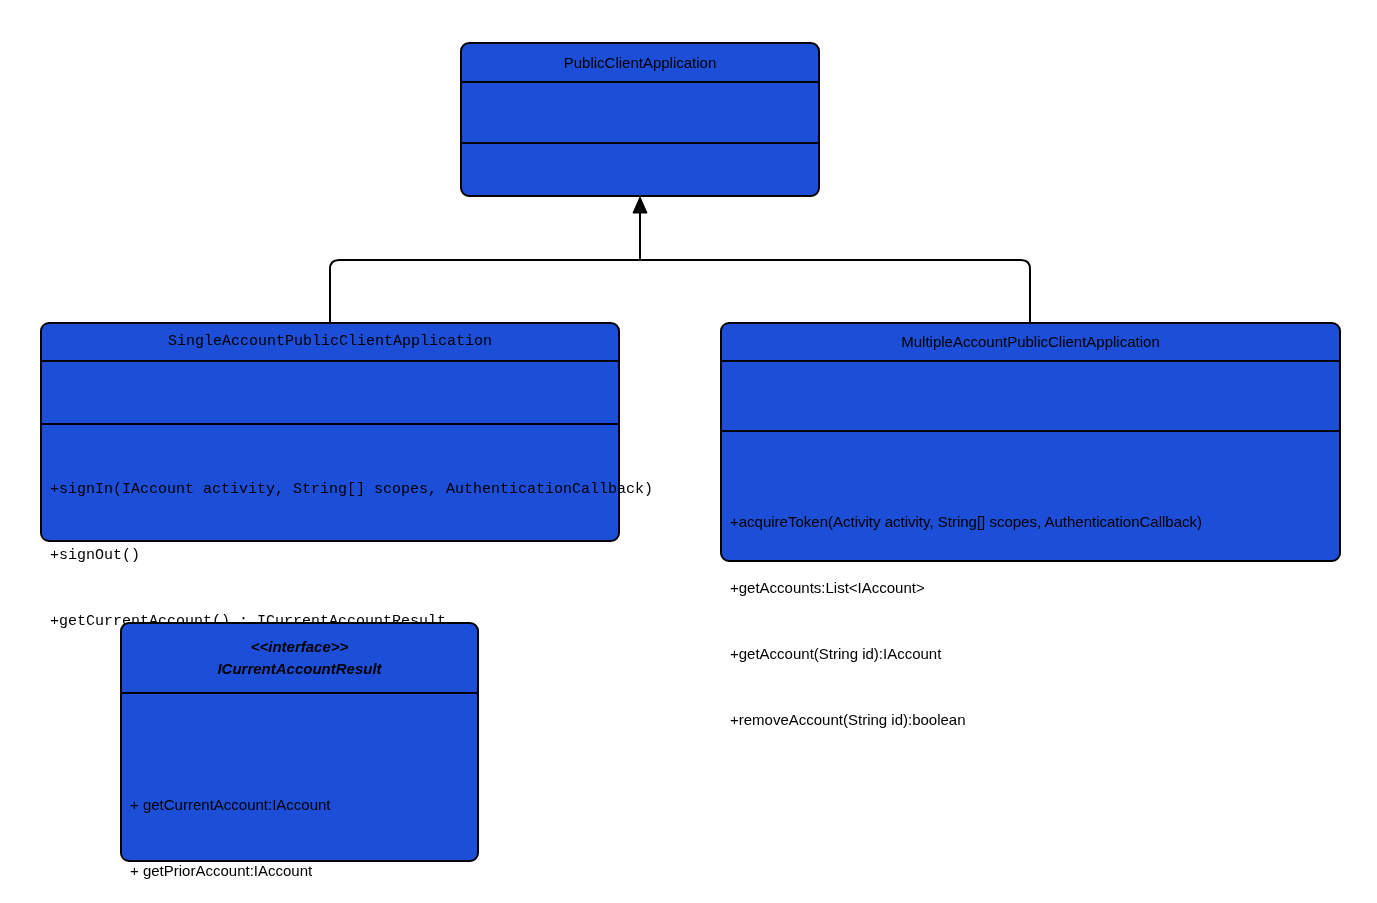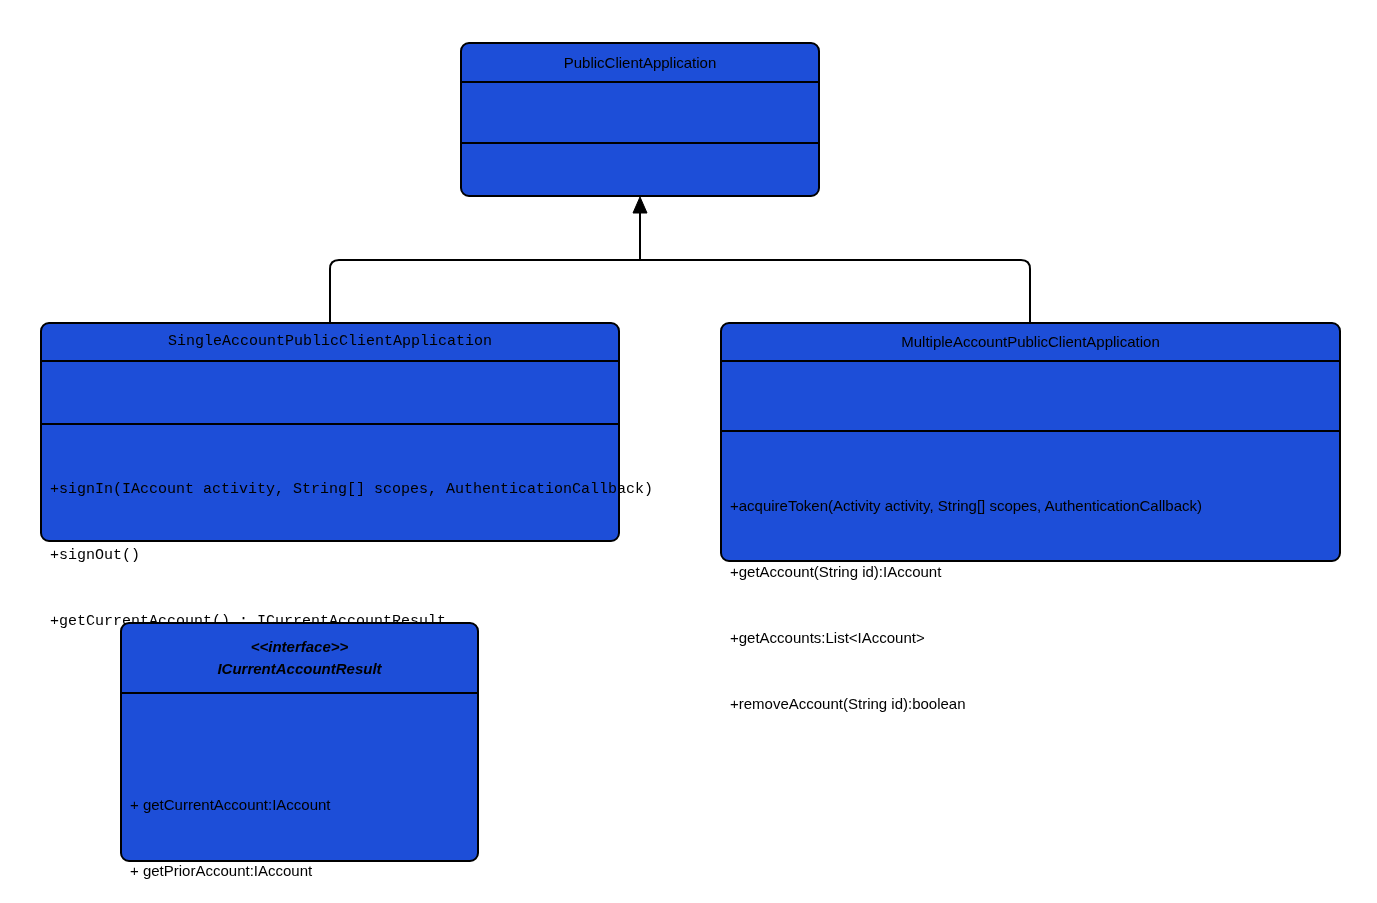--- a/index.html
+++ b/index.html
@@ -60,21 +60,21 @@
   
   .box-single        { left: 40px;  top: 322px; width: 580px; height: 220px; font-family: Liberation Mono, monospace; }
   .box-single .uml-title   { height: 36px; }
   .box-single .comp-fields { height: 63px; }
   .box-single .comp-methods{ flex: 1 1 auto; padding-top: 10px; }
 
   
   .box-multiple      { left: 720px; top: 322px; width: 621px; height: 240px; }
   .box-multiple .uml-title   { height: 36px; }
   .box-multiple .comp-fields { height: 70px; }
-  .box-multiple .comp-methods{ flex: 1 1 auto; padding-top: 19px; }
+  .box-multiple .comp-methods{ flex: 1 1 auto; padding-top: 35px; }
 
   
   .box-interface     { left: 120px; top: 622px; width: 359px; height: 240px; }
   .box-interface .uml-title   { height: 68px; font-style: italic; }
   .box-interface .comp-methods{ flex: 1 1 auto; padding-top: 56px; }
 </style>
 </head>
 <body>
 
 <div class="canvas">
@@ -105,22 +105,22 @@
     </div>
   </div>
 
   <div class="uml-box box-multiple">
     <div class="uml-title">
       <span>MultipleAccountPublicClientApplication</span>
     </div>
     <div class="uml-compartment comp-fields"></div>
     <div class="uml-compartment comp-methods uml-methods">
       <div>+acquireToken(Activity activity, String[] scopes, AuthenticationCallback)</div>
+      <div>+getAccounts:List&lt;IAccount&gt;</div>
       <div>+getAccount(String id):IAccount</div>
-      <div>+getAccounts:List&lt;IAccount&gt;</div>
       <div>+removeAccount(String id):boolean</div>
     </div>
   </div>
 
   <div class="uml-box box-interface">
     <div class="uml-title bold">
       <span>&lt;&lt;interface&gt;&gt;</span>
       <span>ICurrentAccountResult</span>
     </div>
     <div class="uml-compartment comp-methods uml-methods">

